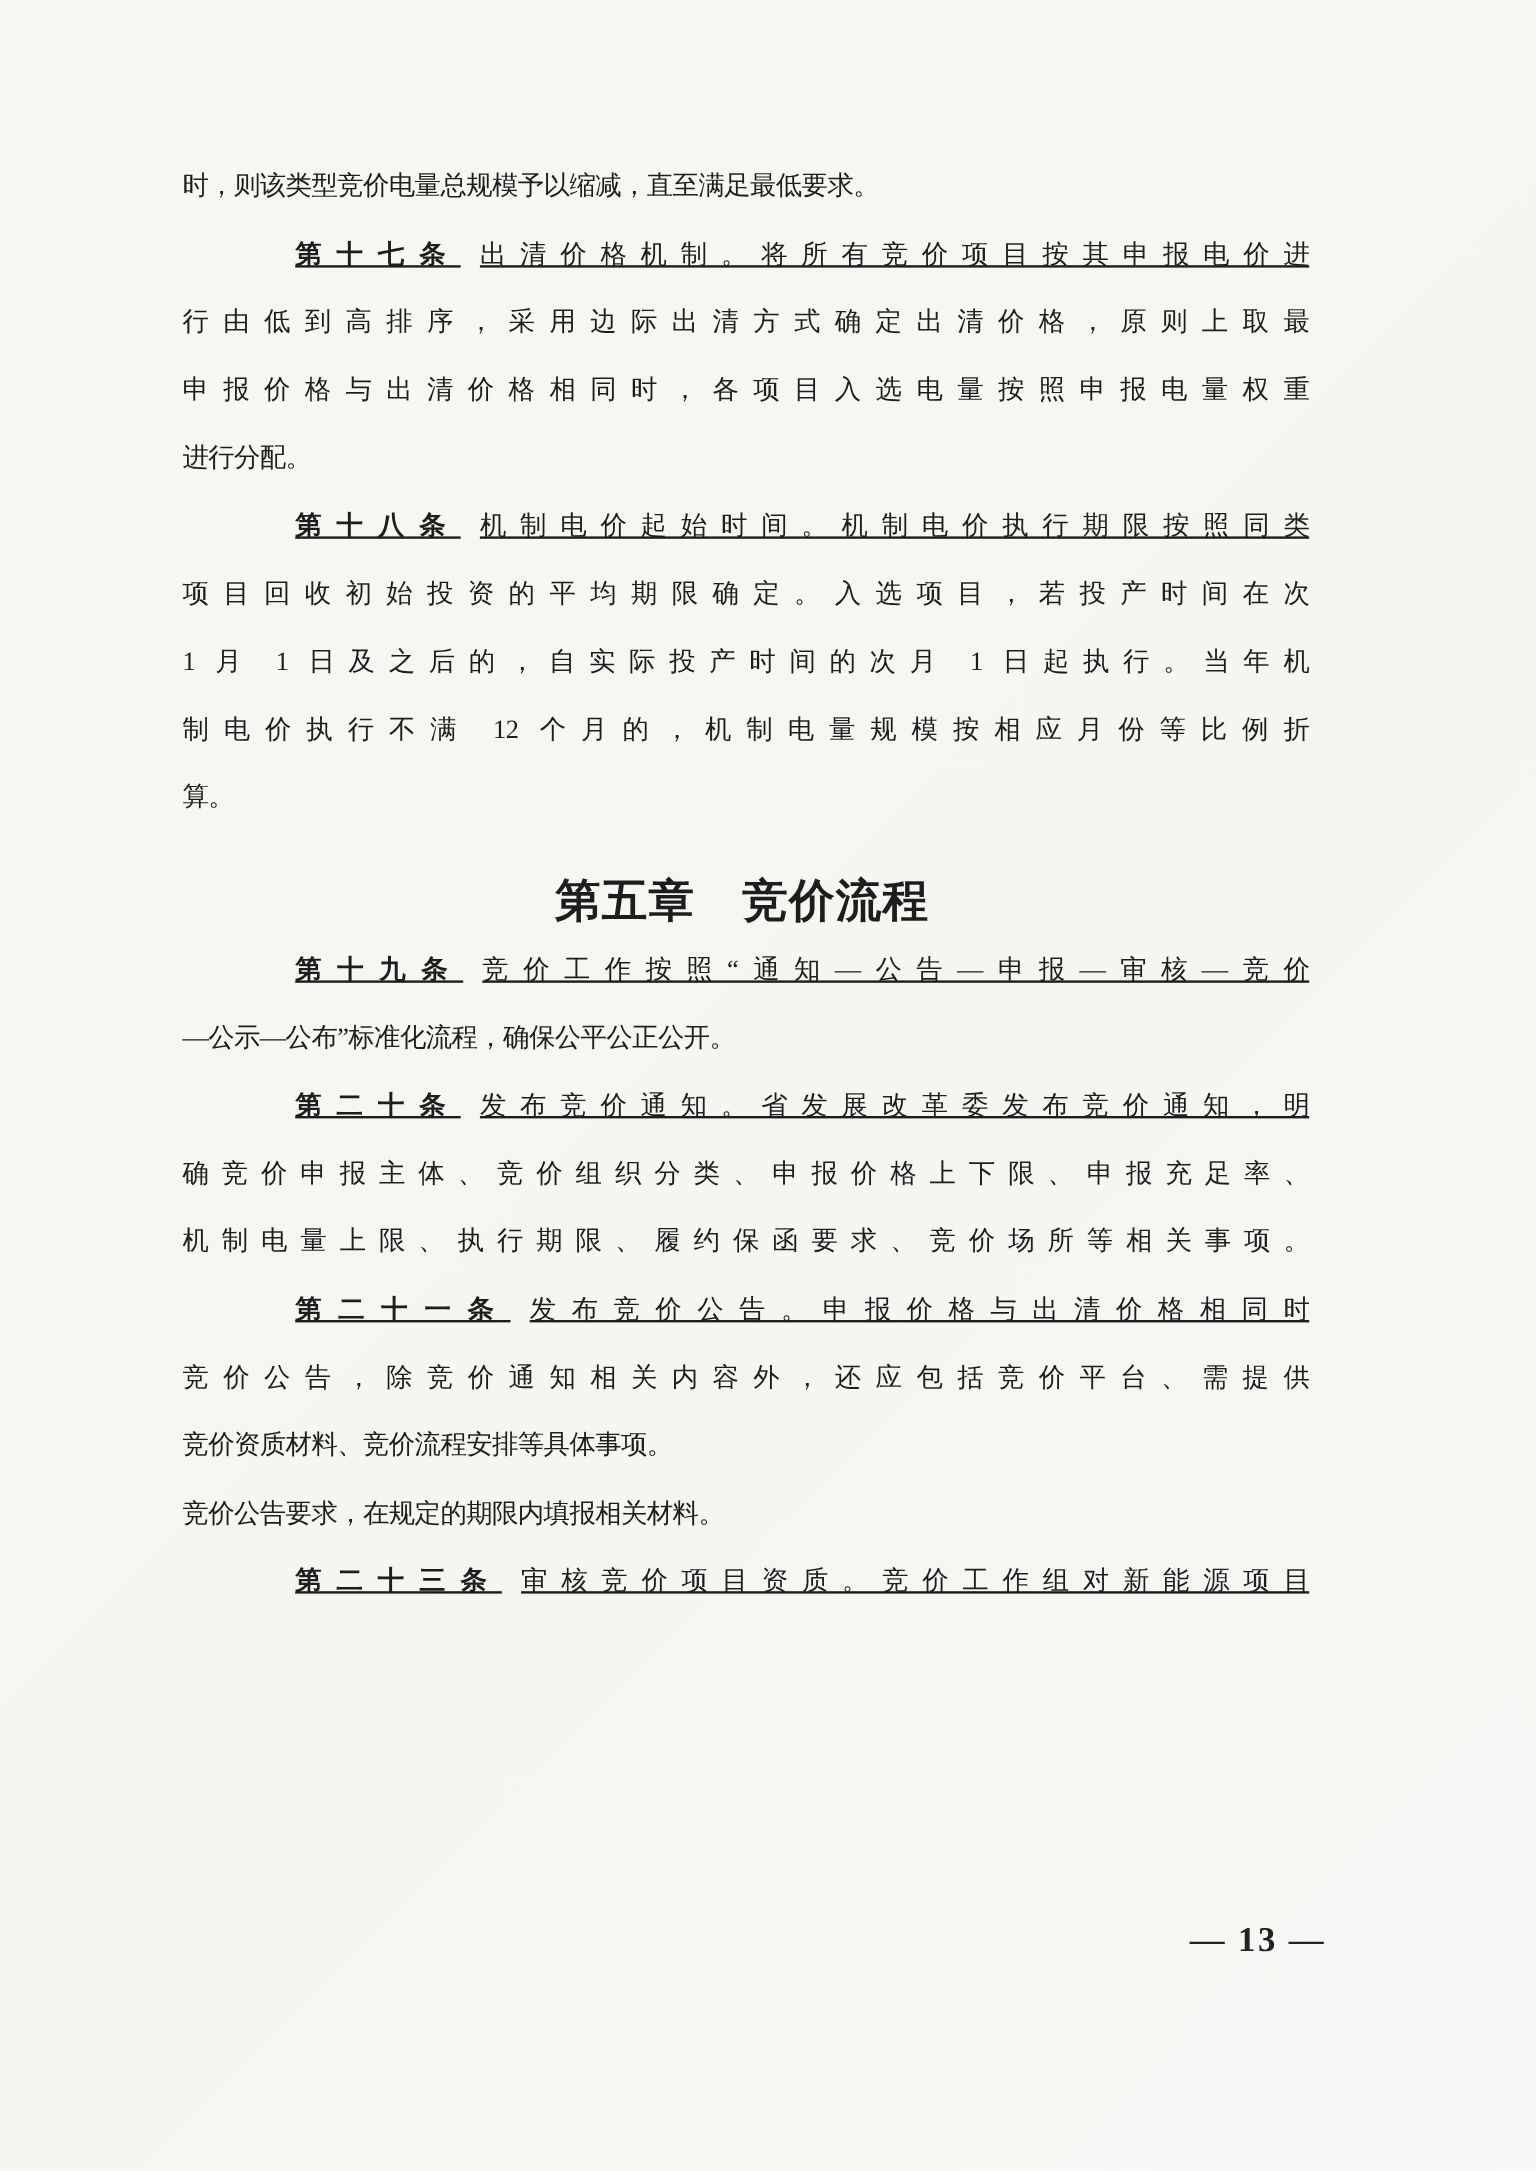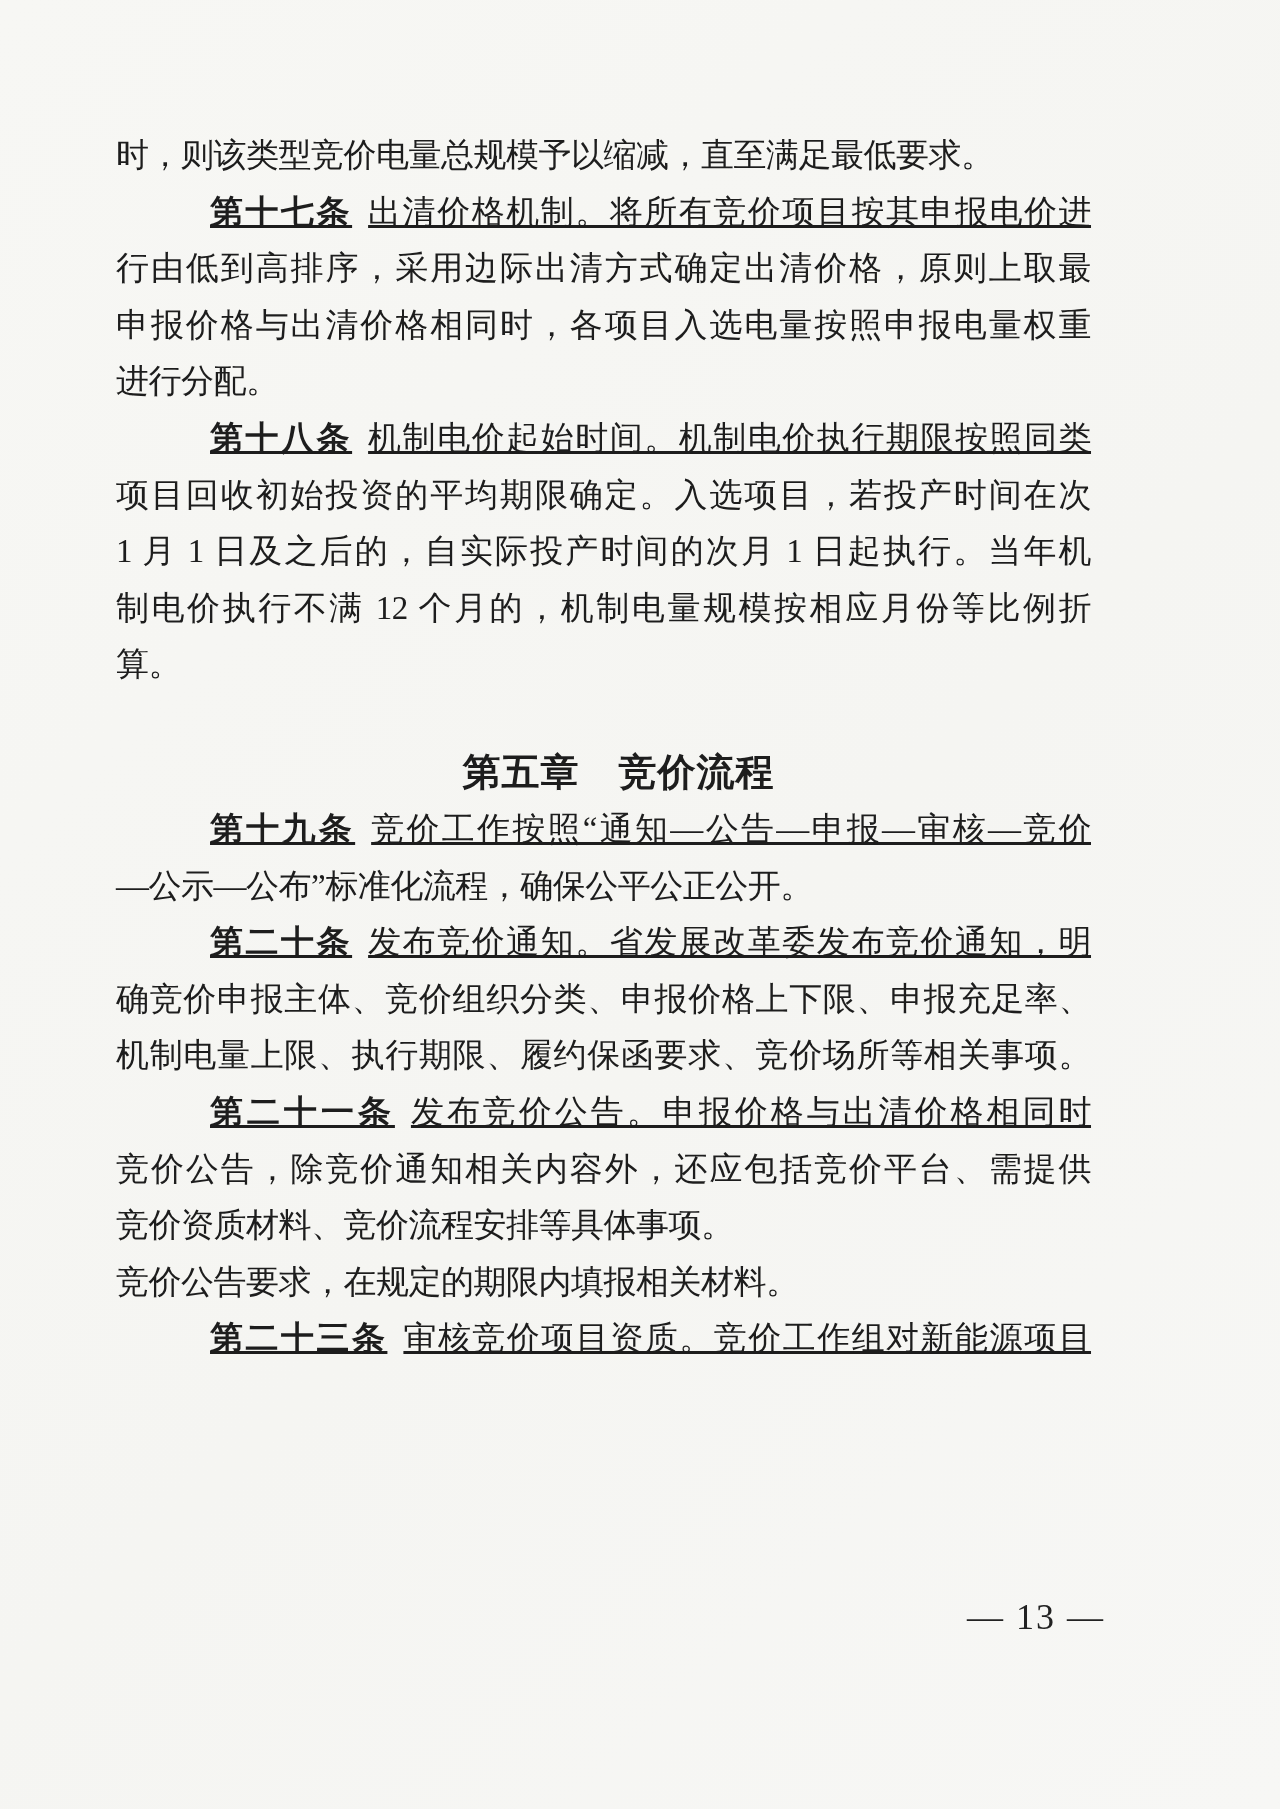--- a/index.html
+++ b/index.html
@@ -17,58 +17,60 @@
   }
   .content {
     position: absolute;
     left: 116px;
     top: 127px;
     width: 975px;
   }
   .doc-line {
     height: 56.6px;
     line-height: 56.6px;
-    font-size: 33px;
+    font-size: 22px;
     letter-spacing: -0.5px;
     white-space: nowrap;
+    margin-left: 36px;
   }
   .doc-line.fill {
     white-space: normal;
     text-align: justify;
     text-align-last: justify;
   }
   .doc-line.indent {
     padding-left: 94px;
     text-decoration: underline;
   }
   .art-num {
     font-family: "Liberation Sans", "DejaVu Sans", sans-serif;
     font-weight: bold;
     margin-right: 16px;
     letter-spacing: 0.5px;
   }
   .chapter-heading {
-    margin-top: 51px;
+    margin-top: 30px;
     height: 57px;
     line-height: 57px;
     text-align: center;
     text-indent: 30px;
     font-size: 38px;
     font-weight: bold;
     font-family: "Liberation Sans", "DejaVu Sans", sans-serif;
     letter-spacing: 1px;
   }
   .page-number {
     position: absolute;
     top: 1599px;
     right: 175px;
-    font-size: 36px;
+    font-size: 29px;
     line-height: 36px;
     letter-spacing: 2px;
     color: #222222;
+    font-weight: bold;
   }
 </style>
 </head>
 <body>
 
 <div class="page">
   <div class="content">
     <div id="block-top">
         <div class="doc-line"><span>时，则该类型竞价电量总规模予以缩减，直至满足最低要求。</span></div>
         <div class="doc-line indent fill"><span class="art-num">第十七条</span><span>出清价格机制。将所有竞价项目按其申报电价进</span></div>

